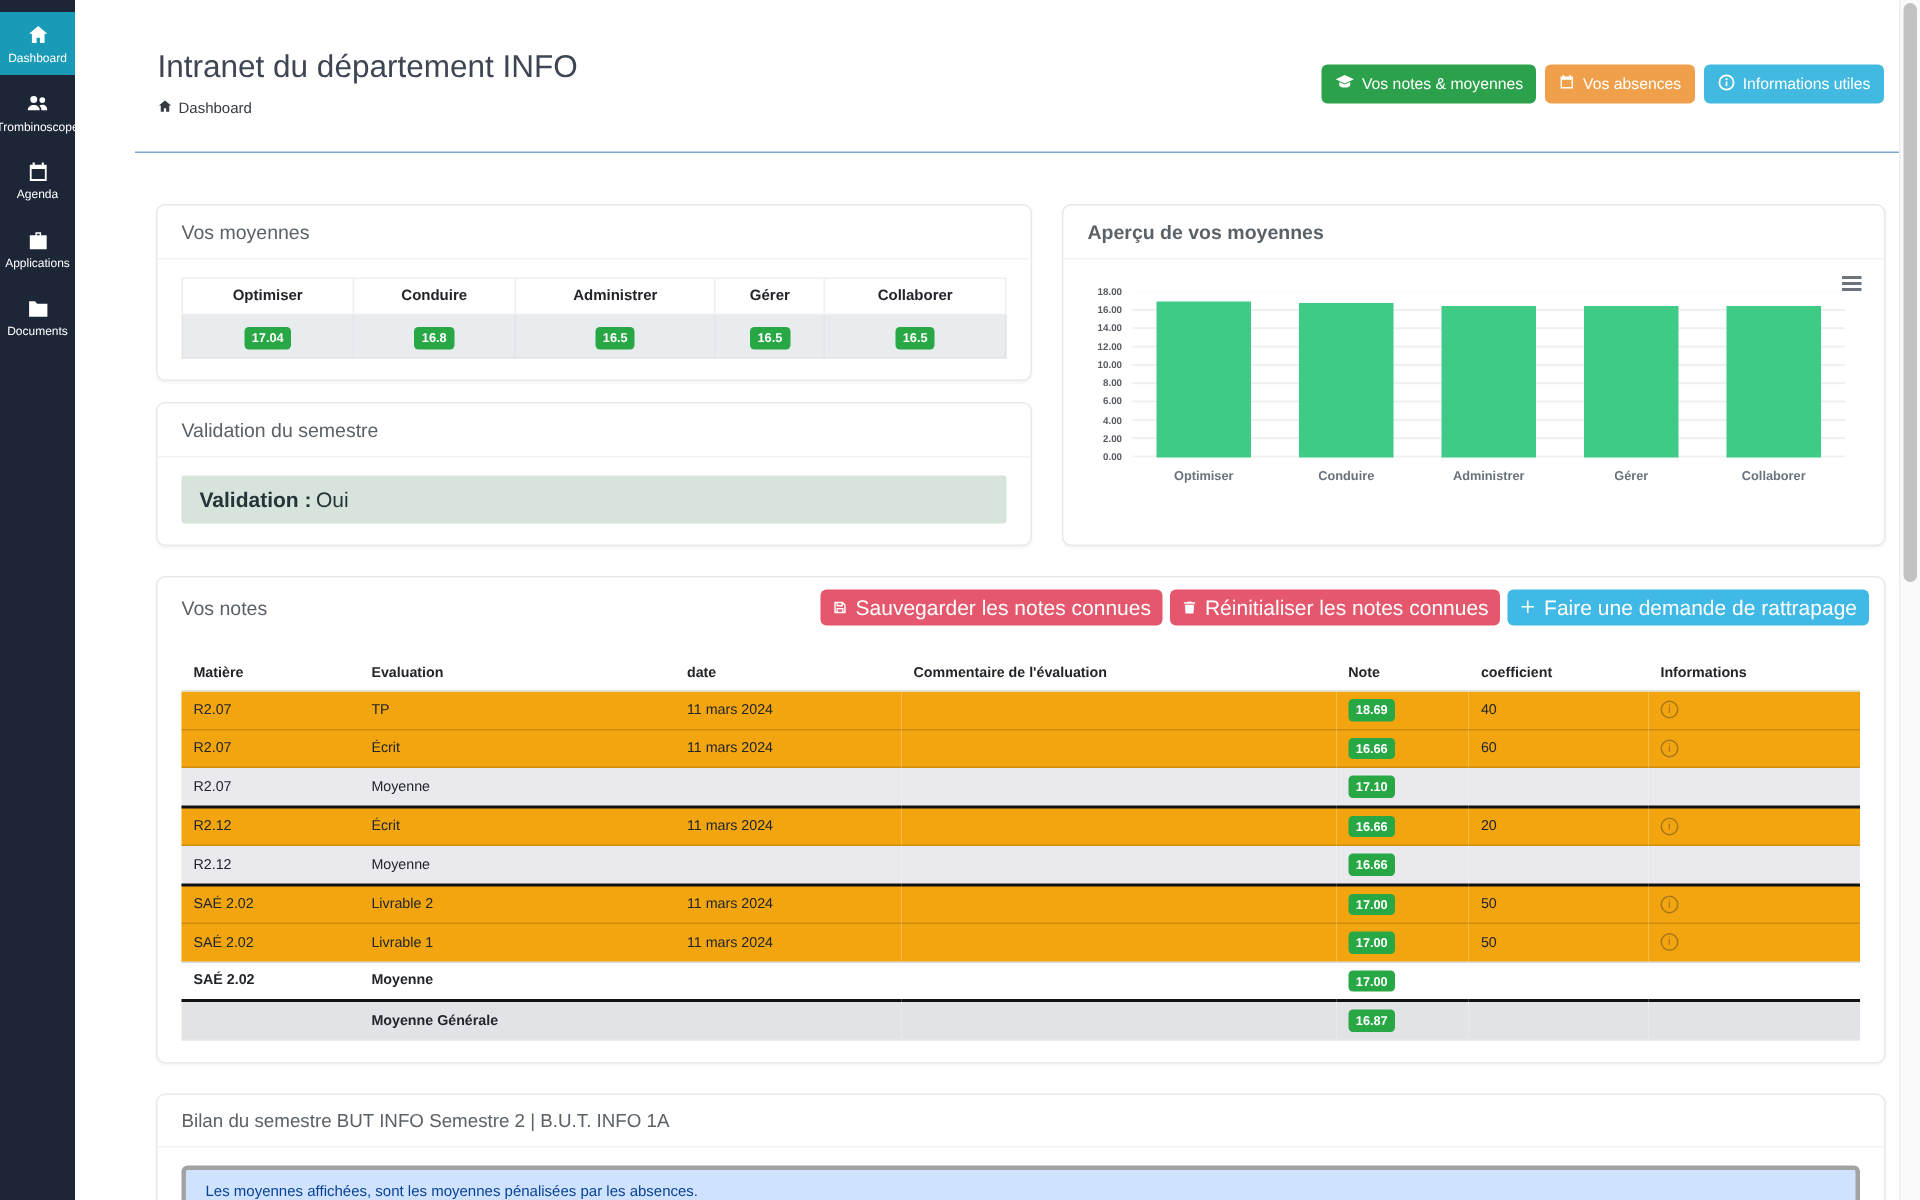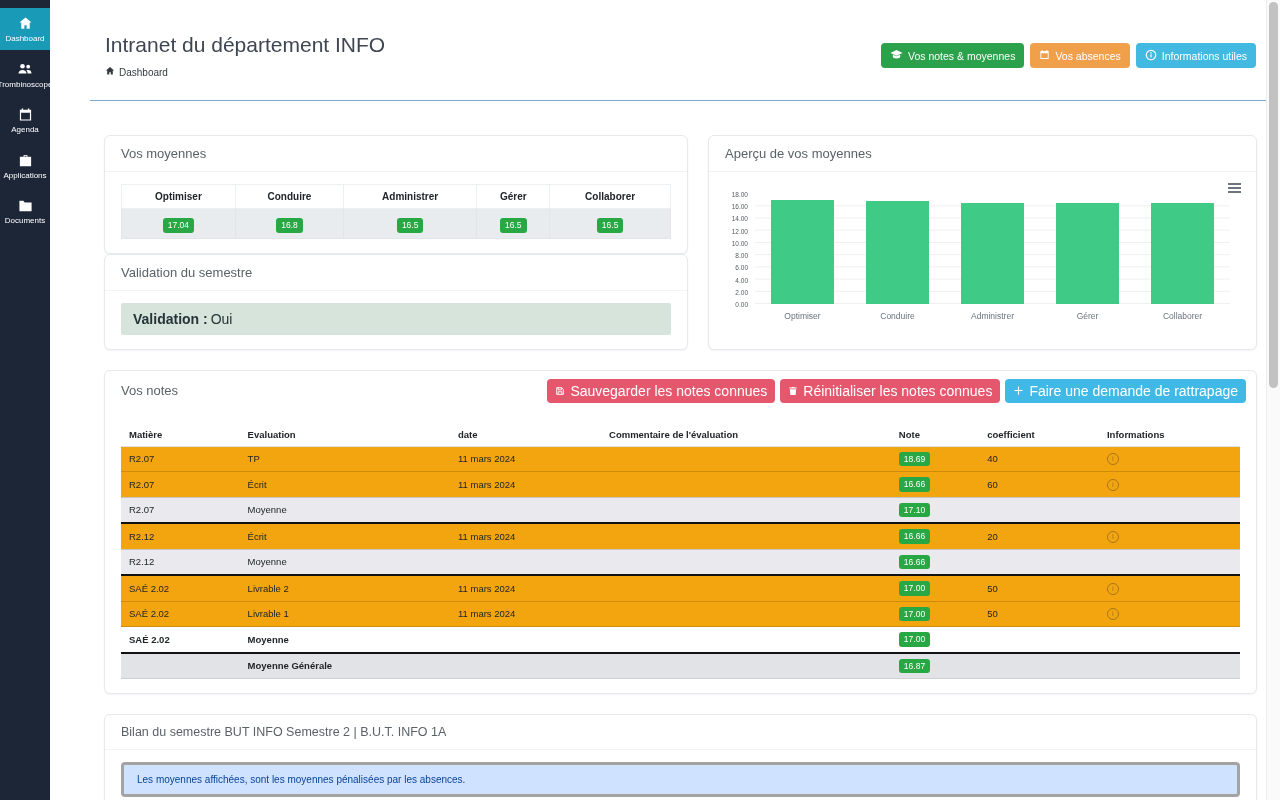--- a/index.html
+++ b/index.html
@@ -18,33 +18,33 @@
   .main { flex: 1; height: 800px; overflow: hidden; position: relative; background: #fff; padding-left: 40px; }
   .page-header { display: flex; justify-content: space-between; align-items: flex-start; padding: 33px 24px 0 15px; }
   h1.page-title { font-size: 21px; font-weight: 500; color: #3e4653; }
   .breadcrumb { margin-top: 9px; display: flex; align-items: center; gap: 4px; font-size: 10px; color: #343a40; cursor: pointer; }
   .ph-actions { margin-top: 10px; display: flex; gap: 6px; }
   .btn { display: inline-flex; align-items: center; gap: 5px; border: none; border-radius: 4px; color: #fff; font-size: 10.5px; padding: 5px 9px; font-family: inherit; cursor: pointer; white-space: nowrap; }
   .divider { border-bottom: 1px solid var(--divider-blue, #7fa8d9); margin-top: 22px; }
 
   .content { padding: 34px 23px 40px 14px; }
   .row1 { display: flex; gap: 20px; align-items: stretch; }
-  .col-left { width: 584px; flex: none; display: flex; flex-direction: column; }
-  .col-right { flex: 1; }
+  .col-left { width: 584px; flex: none; display: flex; flex-direction: column; gap: 14px; }
+  .col-right { flex: 1; font-weight: bold; }
   .col-right .card { height: 100%; }
 
   .card { background: #fff; border: 1px solid #e6e9ed; border-radius: 6px; box-shadow: 0 1px 2px rgba(16,24,40,.05); }
   .card-header { padding: 10px 16px; font-size: 13px; color: #5a6268; border-bottom: 1px solid #f1f3f6; }
   .card-body { padding: 12px 16px 14px; }
 
   
   .moyennes-table { width: 100%; border-collapse: collapse; }
   .moyennes-table th { font-size: 10px; font-weight: 600; color: #212529; text-align: center; padding: 6px 4px; border: 1px solid #edf0f3; }
   .moyennes-table td { background: #e9ecef; text-align: center; padding: 5px 4px; border: 1px solid #e1e4e8; }
-  .badge { display: inline-block; background: var(--badge-green, #28a745); color: #fff; font-size: 8.5px; font-weight: normal; line-height: 1; padding: 3px 5px; border-radius: 3px; }
+  .badge { display: inline-block; background: var(--badge-green, #28a745); color: #fff; font-size: 8.5px; font-weight: bold; line-height: 1; padding: 3px 5px; border-radius: 3px; }
 
   
   .validation-row { background: var(--validation-bg, #d6e4db); padding: 8px 12px; font-size: 14px; color: #26343a; border-radius: 2px; }
   .validation-row b { margin-right: 3px; }
 
   
   .chart-card { position: relative; }
   .chart-menu { position: absolute; top: 47px; right: 15px; width: 13px; height: 10px; border-top: 2px solid #6c757d; border-bottom: 2px solid #6c757d; cursor: pointer; }
   .chart-menu::after { content: ''; display: block; margin-top: 2px; border-top: 2px solid #6c757d; }
   .chart { display: flex; margin-top: 10px; }

